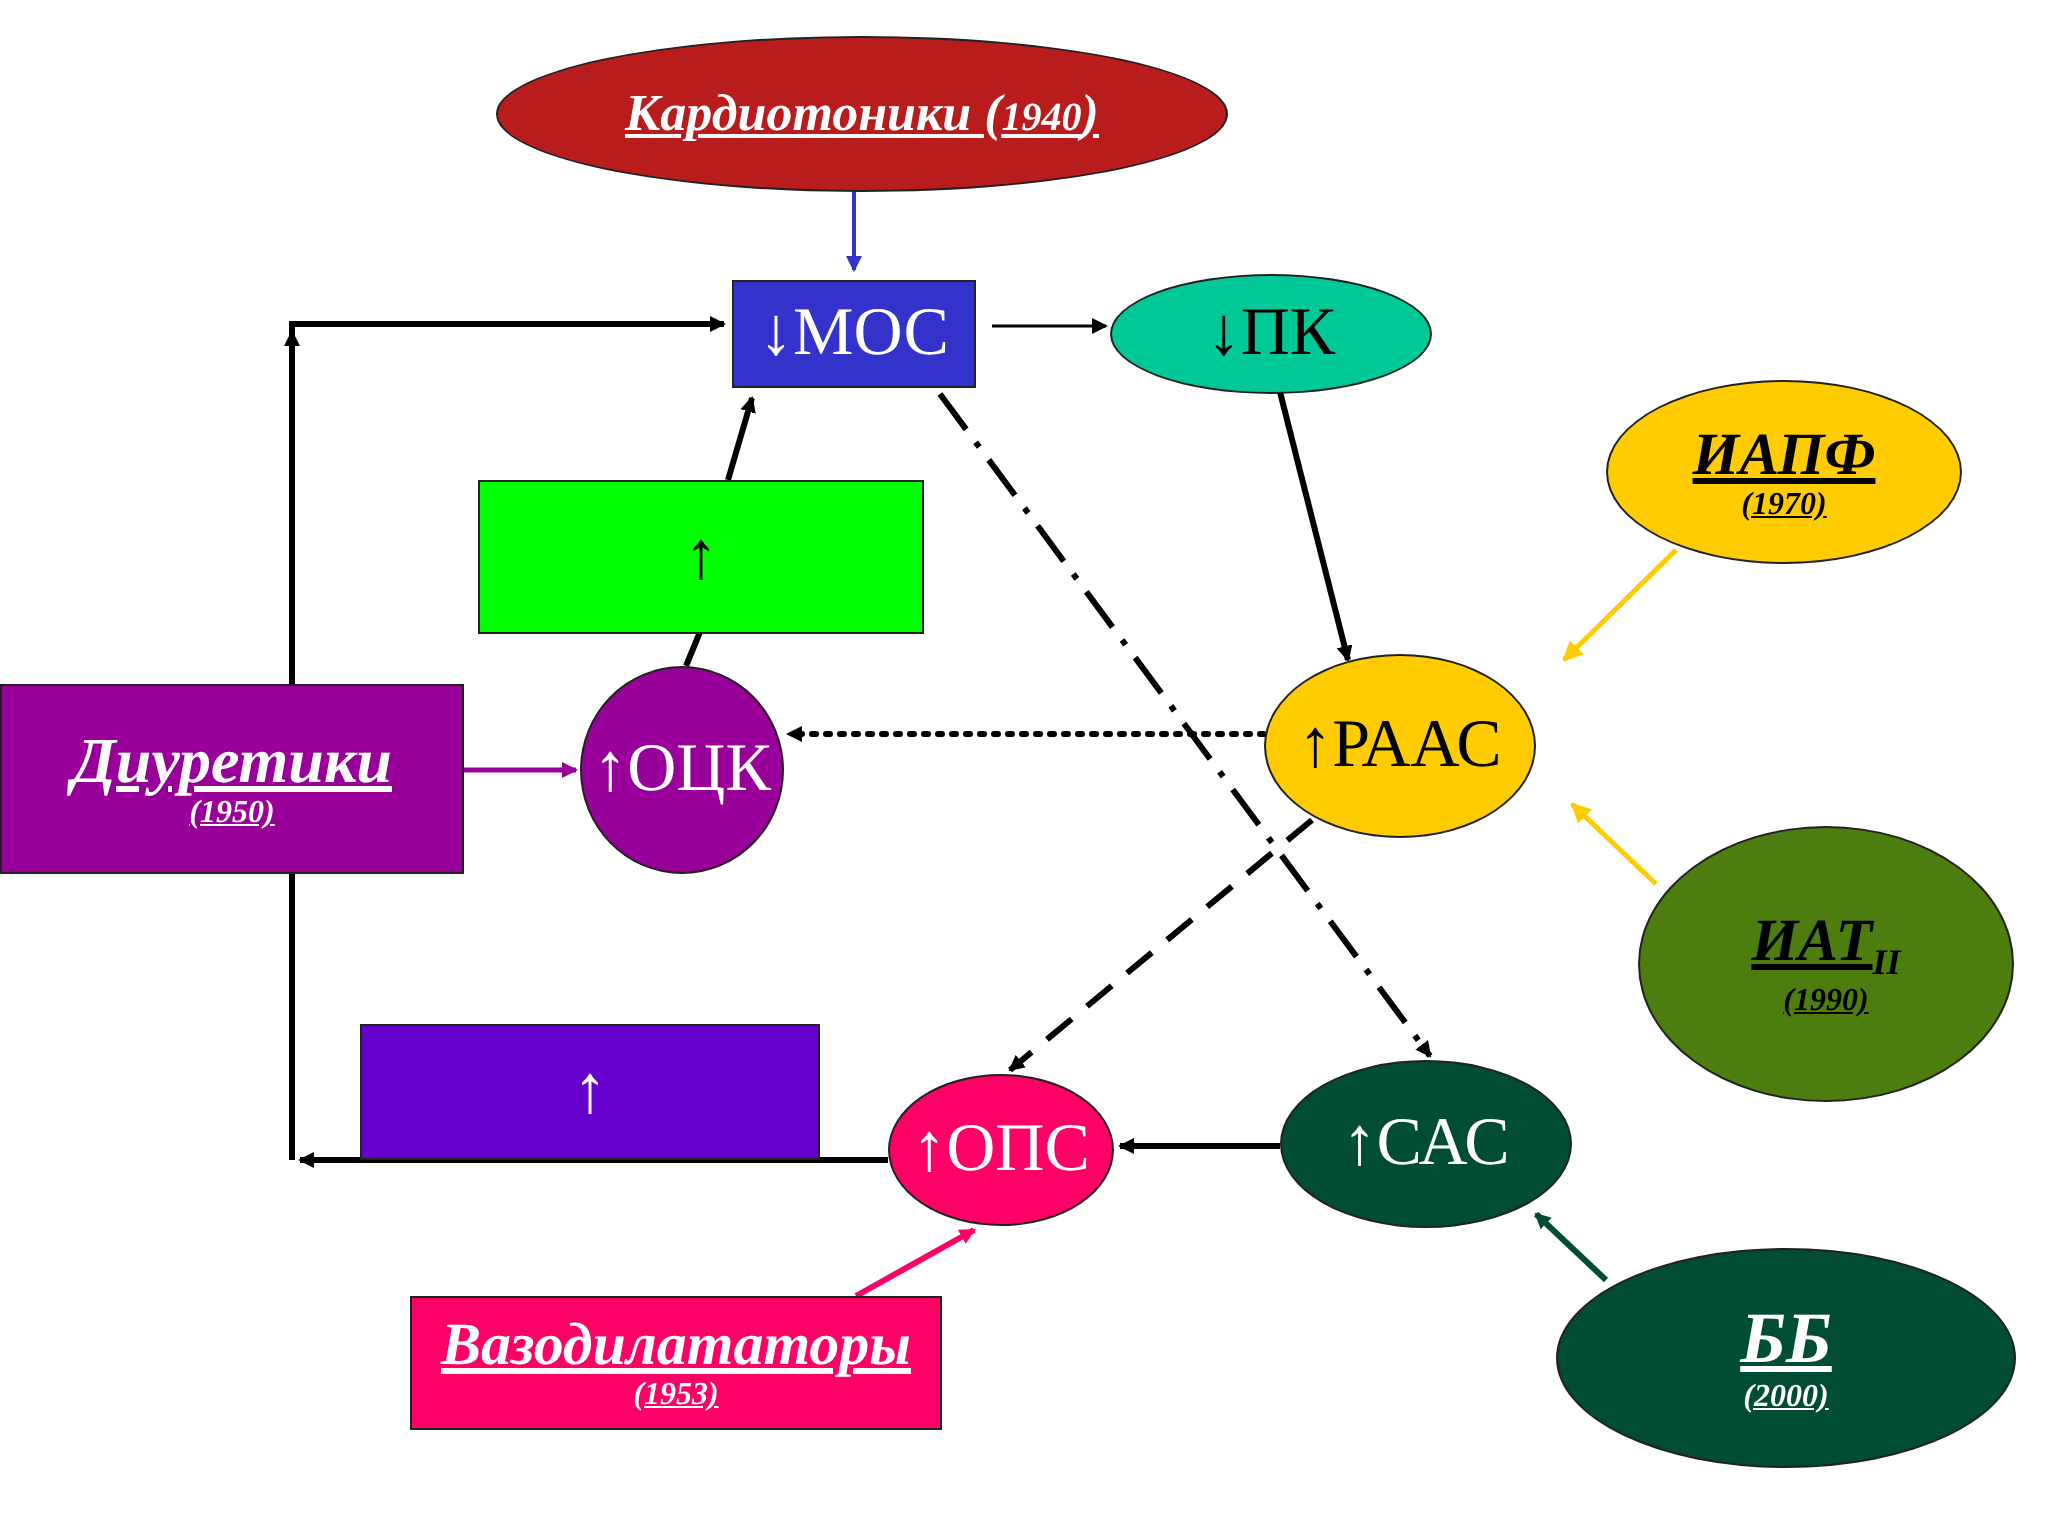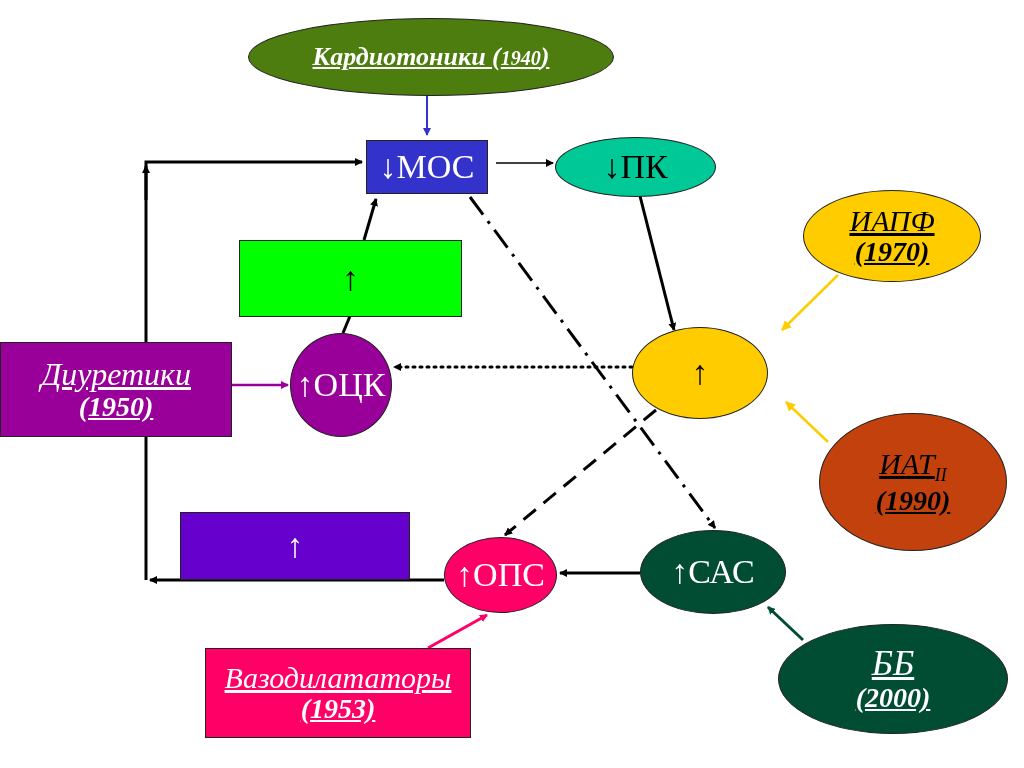--- a/index.html
+++ b/index.html
@@ -4,22 +4,22 @@
   <style>
     html, body { margin: 0; padding: 0; background: #ffffff; }
     body { width: 1024px; height: 768px; position: relative; overflow: hidden;
            font-family: "Liberation Serif", "DejaVu Serif", serif; }
     #edges { position: absolute; left: 0; top: 0; }
     .node { position: absolute; display: flex; flex-direction: column;
             align-items: center; justify-content: center; box-sizing: border-box;
             border: 1.5px solid #222; text-align: center; line-height: 1.1; }
     .ellipse { border-radius: 50%; }
     .main { font-size: 34px; }
-    .drug-name { font-style: italic; font-weight: normal; text-decoration: underline; text-align: right; }
-    .drug-year { font-style: italic; font-weight: bold; text-decoration: underline; font-size: 28px; }
+    .drug-name { font-style: italic; font-weight: bold; text-decoration: underline; text-align: right; }
+    .drug-year { font-style: italic; font-weight: bold; text-decoration: underline; font-size: 16px; }
     .white { color: #ffffff; }
     .black { color: #000000; }
     sub { font-size: 60%; }
   </style>
 </head>
 <body>
 
 <svg id="edges" width="1024" height="768">
   <defs>
     <marker id="ah-black" markerWidth="8" markerHeight="8" refX="7" refY="4" orient="auto" markerUnits="userSpaceOnUse">
@@ -71,21 +71,21 @@
 
   <line x1="444" y1="580" x2="150" y2="580" stroke="#000" stroke-width="3" marker-end="url(#ah-black)"></line>
 
   <line x1="640" y1="573" x2="560" y2="573" stroke="#000" stroke-width="3" marker-end="url(#ah-black)"></line>
 
   <line x1="428" y1="648" x2="487" y2="615" stroke="#ff0066" stroke-width="3" marker-end="url(#ah-pink)"></line>
 
   <line x1="803" y1="640" x2="768" y2="607" stroke="#004d33" stroke-width="3" marker-end="url(#ah-green)"></line>
 </svg>
 
-<div class="node ellipse white" style="left:248px; top:18px; width:366px; height:78px; background:#4d7c0f;">
+<div class="node ellipse white" style="left:248px; top:18px; width:366px; height:78px; background:#b91c1c;">
   <div style="font-size:26px; font-style:italic; font-weight:bold; text-decoration:underline;">
     <span>Кардиотоники (</span><span style="font-size:20px;">1940</span><span>)</span>
   </div>
 </div>
 
 <div class="node white main" style="left:366px; top:140px; width:122px; height:54px; background:#3333cc; flex-direction:row;">
   <span>↓</span>
     <span>МОС</span>
 </div>
 
@@ -103,47 +103,48 @@
     <span>ОЦК</span>
 </div>
 
 <div class="node white" style="left:0px; top:342px; width:232px; height:95px; background:#990099;">
   <span class="drug-name" style="font-size:32px;">Диуретики</span>
   <span class="drug-year">(1950)</span>
 </div>
 
 <div class="node ellipse black main" style="left:632px; top:327px; width:136px; height:92px; background:#ffcc00; flex-direction:row;">
   <span>↑</span>
+    <span>РААС</span>
 </div>
 
 <div class="node ellipse black" style="left:803px; top:190px; width:178px; height:92px; background:#ffcc00;">
   <span class="drug-name" style="font-size:30px;">ИАПФ</span>
   <span class="drug-year">(1970)</span>
 </div>
 
-<div class="node ellipse black" style="left:819px; top:413px; width:188px; height:138px; background:#c2410c;">
+<div class="node ellipse black" style="left:819px; top:413px; width:188px; height:138px; background:#4d7c0f;">
   <span class="drug-name" style="font-size:30px;"><span>ИАТ</span><sub>II</sub></span>
   <span class="drug-year">(1990)</span>
 </div>
 
 <div class="node white main" style="left:180px; top:512px; width:230px; height:68px; background:#6600cc; flex-direction:row;">
   <span>↑</span>
 </div>
 
 <div class="node ellipse white main" style="left:444px; top:537px; width:113px; height:76px; background:#ff0066; flex-direction:row;">
   <span>↑</span>
     <span>ОПС</span>
 </div>
 
 <div class="node ellipse white main" style="left:640px; top:530px; width:146px; height:84px; background:#004d33; flex-direction:row;">
   <span>↑</span>
     <span>САС</span>
 </div>
 
-<div class="node white" style="left:205px; top:648px; width:266px; height:90px; background:#ff0066;">
+<div class="node white" style="left:205px; top:648px; width:266px; height:67px; background:#ff0066;">
   <span class="drug-name" style="font-size:30px;">Вазодилататоры</span>
   <span class="drug-year">(1953)</span>
 </div>
 
 <div class="node ellipse white" style="left:778px; top:624px; width:230px; height:110px; background:#004d33;">
   <span class="drug-name" style="font-size:36px;">ББ</span>
   <span class="drug-year">(2000)</span>
 </div>
 
 </body></html>

